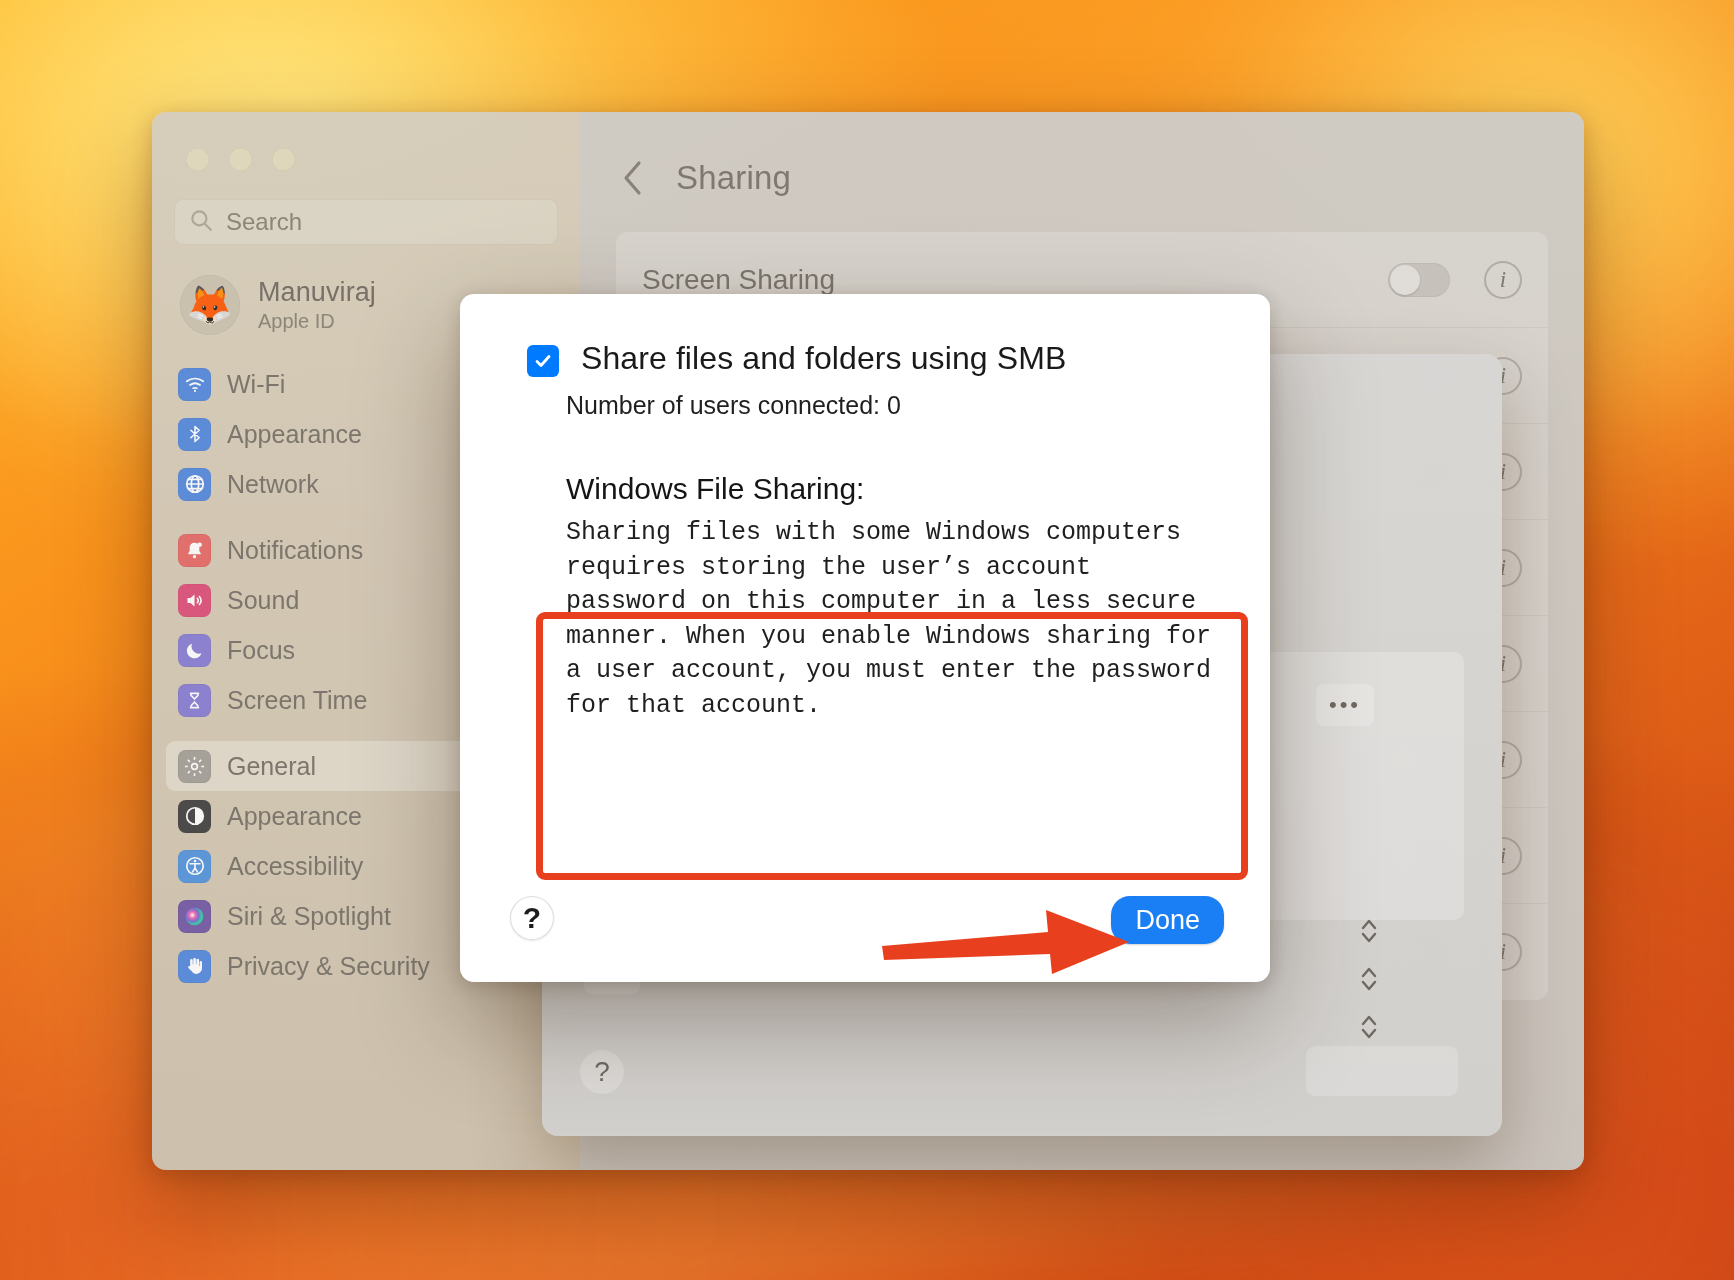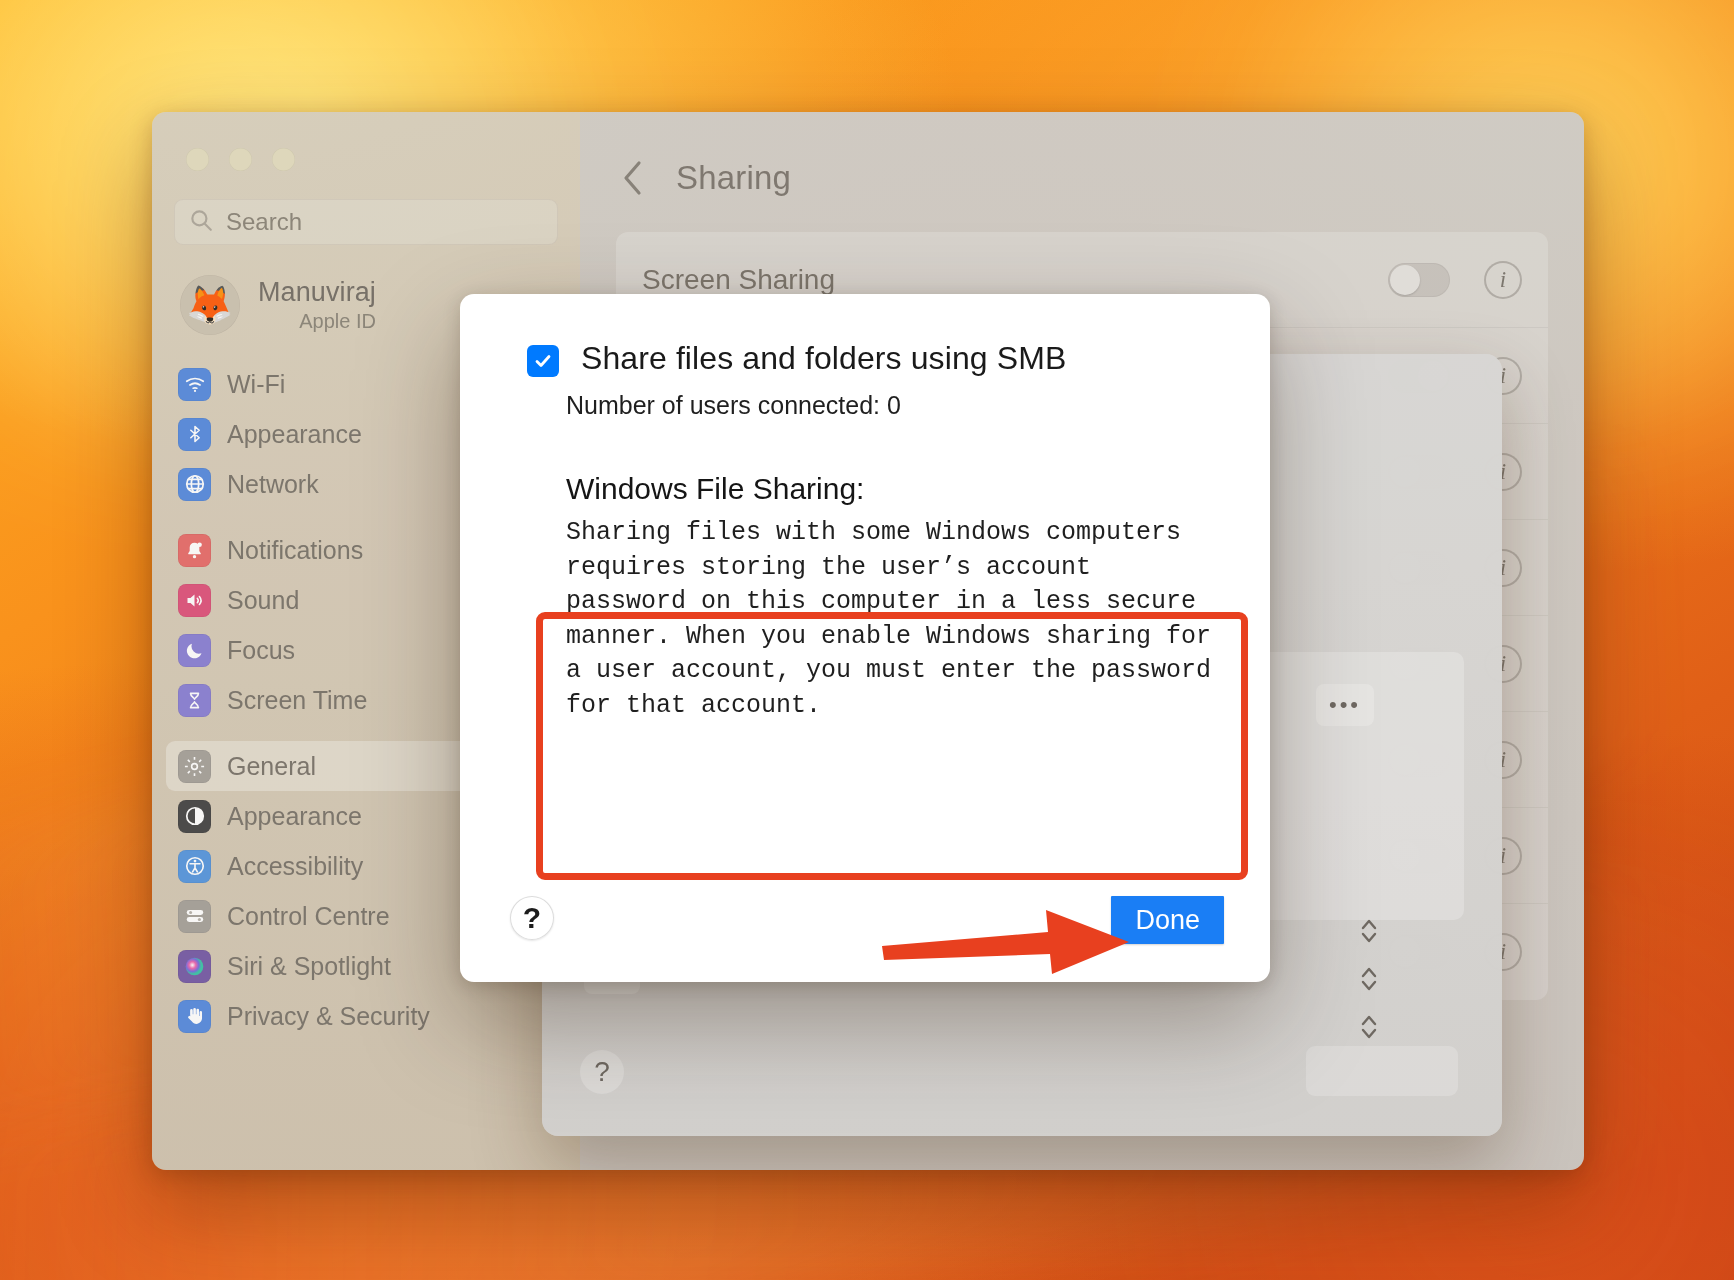--- a/index.html
+++ b/index.html
@@ -51,21 +51,20 @@
     content:""; position:absolute; inset:0; pointer-events:none;
     background: rgba(120,105,90,.06);
   }
 
   
   #sidebar {
     width:428px; height:100%;
     background: linear-gradient(180deg, rgba(219,212,196,.97) 0%, rgba(214,206,189,.97) 55%, rgba(210,201,183,.97) 100%);
     position:relative;
     padding-top:0;
-    text-align:right;
   }
   #traffic-lights { display:flex; gap:20px; padding:36px 0 0 34px; }
   .light { width:23px; height:23px; border-radius:50%;
     background:#e5dfc2; box-shadow: inset 0 0 0 .5px rgba(0,0,0,.07); }
 
   #search-field {
     margin:28px 22px 0 22px; height:46px; border-radius:9px;
     background: rgba(255,255,255,.18);
     box-shadow: inset 0 0 0 1px rgba(120,110,95,.10);
     display:flex; align-items:center; gap:12px; padding:0 14px;
@@ -249,21 +248,21 @@
   
   #smb-help {
     position:absolute; left:50px; bottom:42px; width:44px; height:44px; border-radius:50%;
     background:#fff; box-shadow: inset 0 0 0 1px #dcdcdc, 0 1px 2px rgba(0,0,0,.10);
     display:flex; align-items:center; justify-content:center;
     font-size:30px; color:#1c1c1c; font-weight:bold;
   }
   #done-button {
     position:absolute; right:46px; bottom:38px;
     min-width:104px; height:48px; padding:0 24px; border:none;
-    border-radius:1px; background:#1a7ef5; color:#fff;
+    border-radius:19px; background:#1a7ef5; color:#fff;
     font-family:"Liberation Sans", sans-serif; font-size:27px;
     display:flex; align-items:center; justify-content:center;
     box-shadow: 0 1px 2px rgba(0,0,0,.18);
   }
 
   
   #done-arrow { position:absolute; left:880px; top:898px; z-index:31; }
 </style>
 </head>
 <body>
@@ -397,31 +396,20 @@
           </div>
           <div class="side-item">
             <span class="side-icon" style="background: rgb(91, 154, 224);">
               <svg width="22" height="22" viewBox="0 0 24 24" fill="none" stroke="#fff" stroke-width="1.8" stroke-linecap="round">
                 <circle cx="12" cy="12" r="9"></circle>
                 <circle cx="12" cy="6.6" r="1.5" fill="#fff" stroke="none"></circle>
                 <path d="M6.6 9.5h10.8M12 9.8v4.2M12 14l-2.6 4.4M12 14l2.6 4.4"></path>
               </svg>
             </span>
             <span class="side-label">Accessibility</span>
-          </div>
-          <div class="side-item">
-            <span class="side-icon" style="background: rgb(168, 164, 157);">
-              <svg width="22" height="22" viewBox="0 0 24 24">
-                <rect x="3" y="5.5" width="18" height="5.4" rx="2.7" fill="#fff"></rect>
-                <circle cx="7.2" cy="8.2" r="1.7" fill="#b9b5ae"></circle>
-                <rect x="3" y="13.1" width="18" height="5.4" rx="2.7" fill="#fff"></rect>
-                <circle cx="16.8" cy="15.8" r="1.7" fill="#b9b5ae"></circle>
-              </svg>
-            </span>
-            <span class="side-label">Control Centre</span>
           </div>
           <div class="side-item">
             <span class="side-icon" style="background: rgb(122, 95, 168);">
               <svg width="23" height="23" viewBox="0 0 24 24">
                 <defs>
                   <radialGradient id="sg" cx="38%" cy="42%">
                     <stop offset="0%" stop-color="#ffffff"></stop>
                     <stop offset="38%" stop-color="#f06bb0"></stop>
                     <stop offset="72%" stop-color="#7a6fe0"></stop>
                     <stop offset="100%" stop-color="#3fc6a8"></stop>

